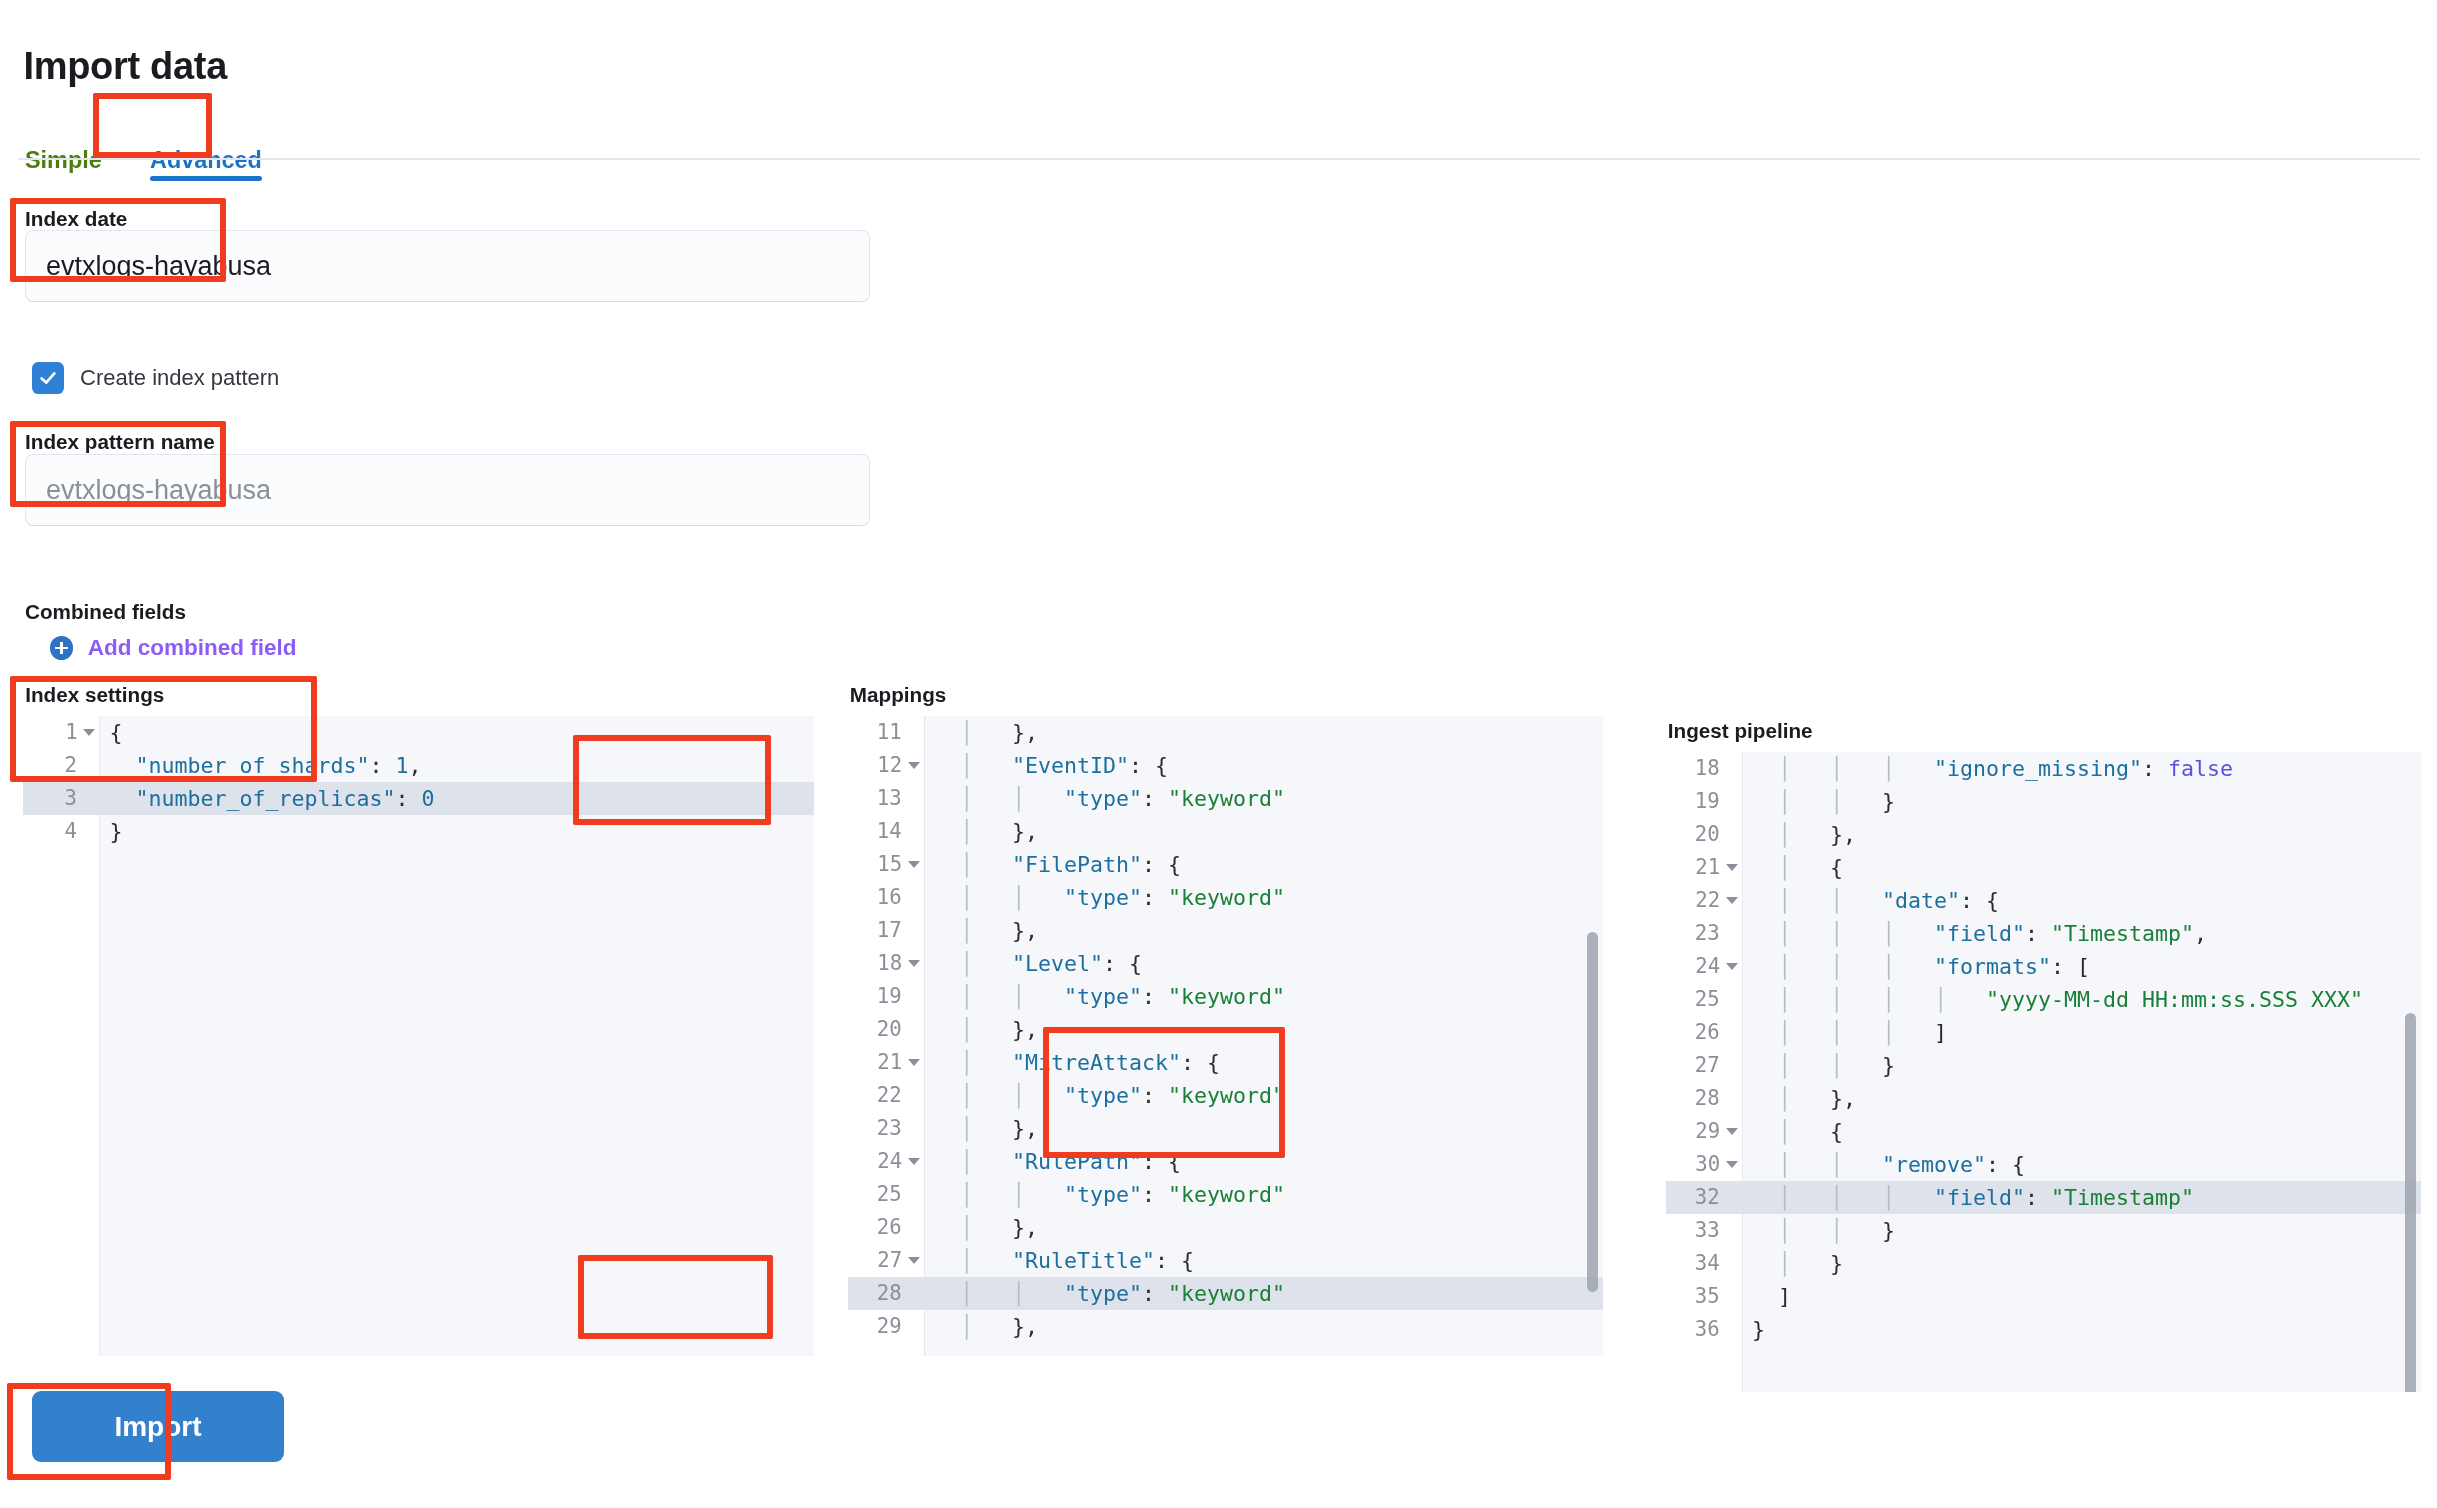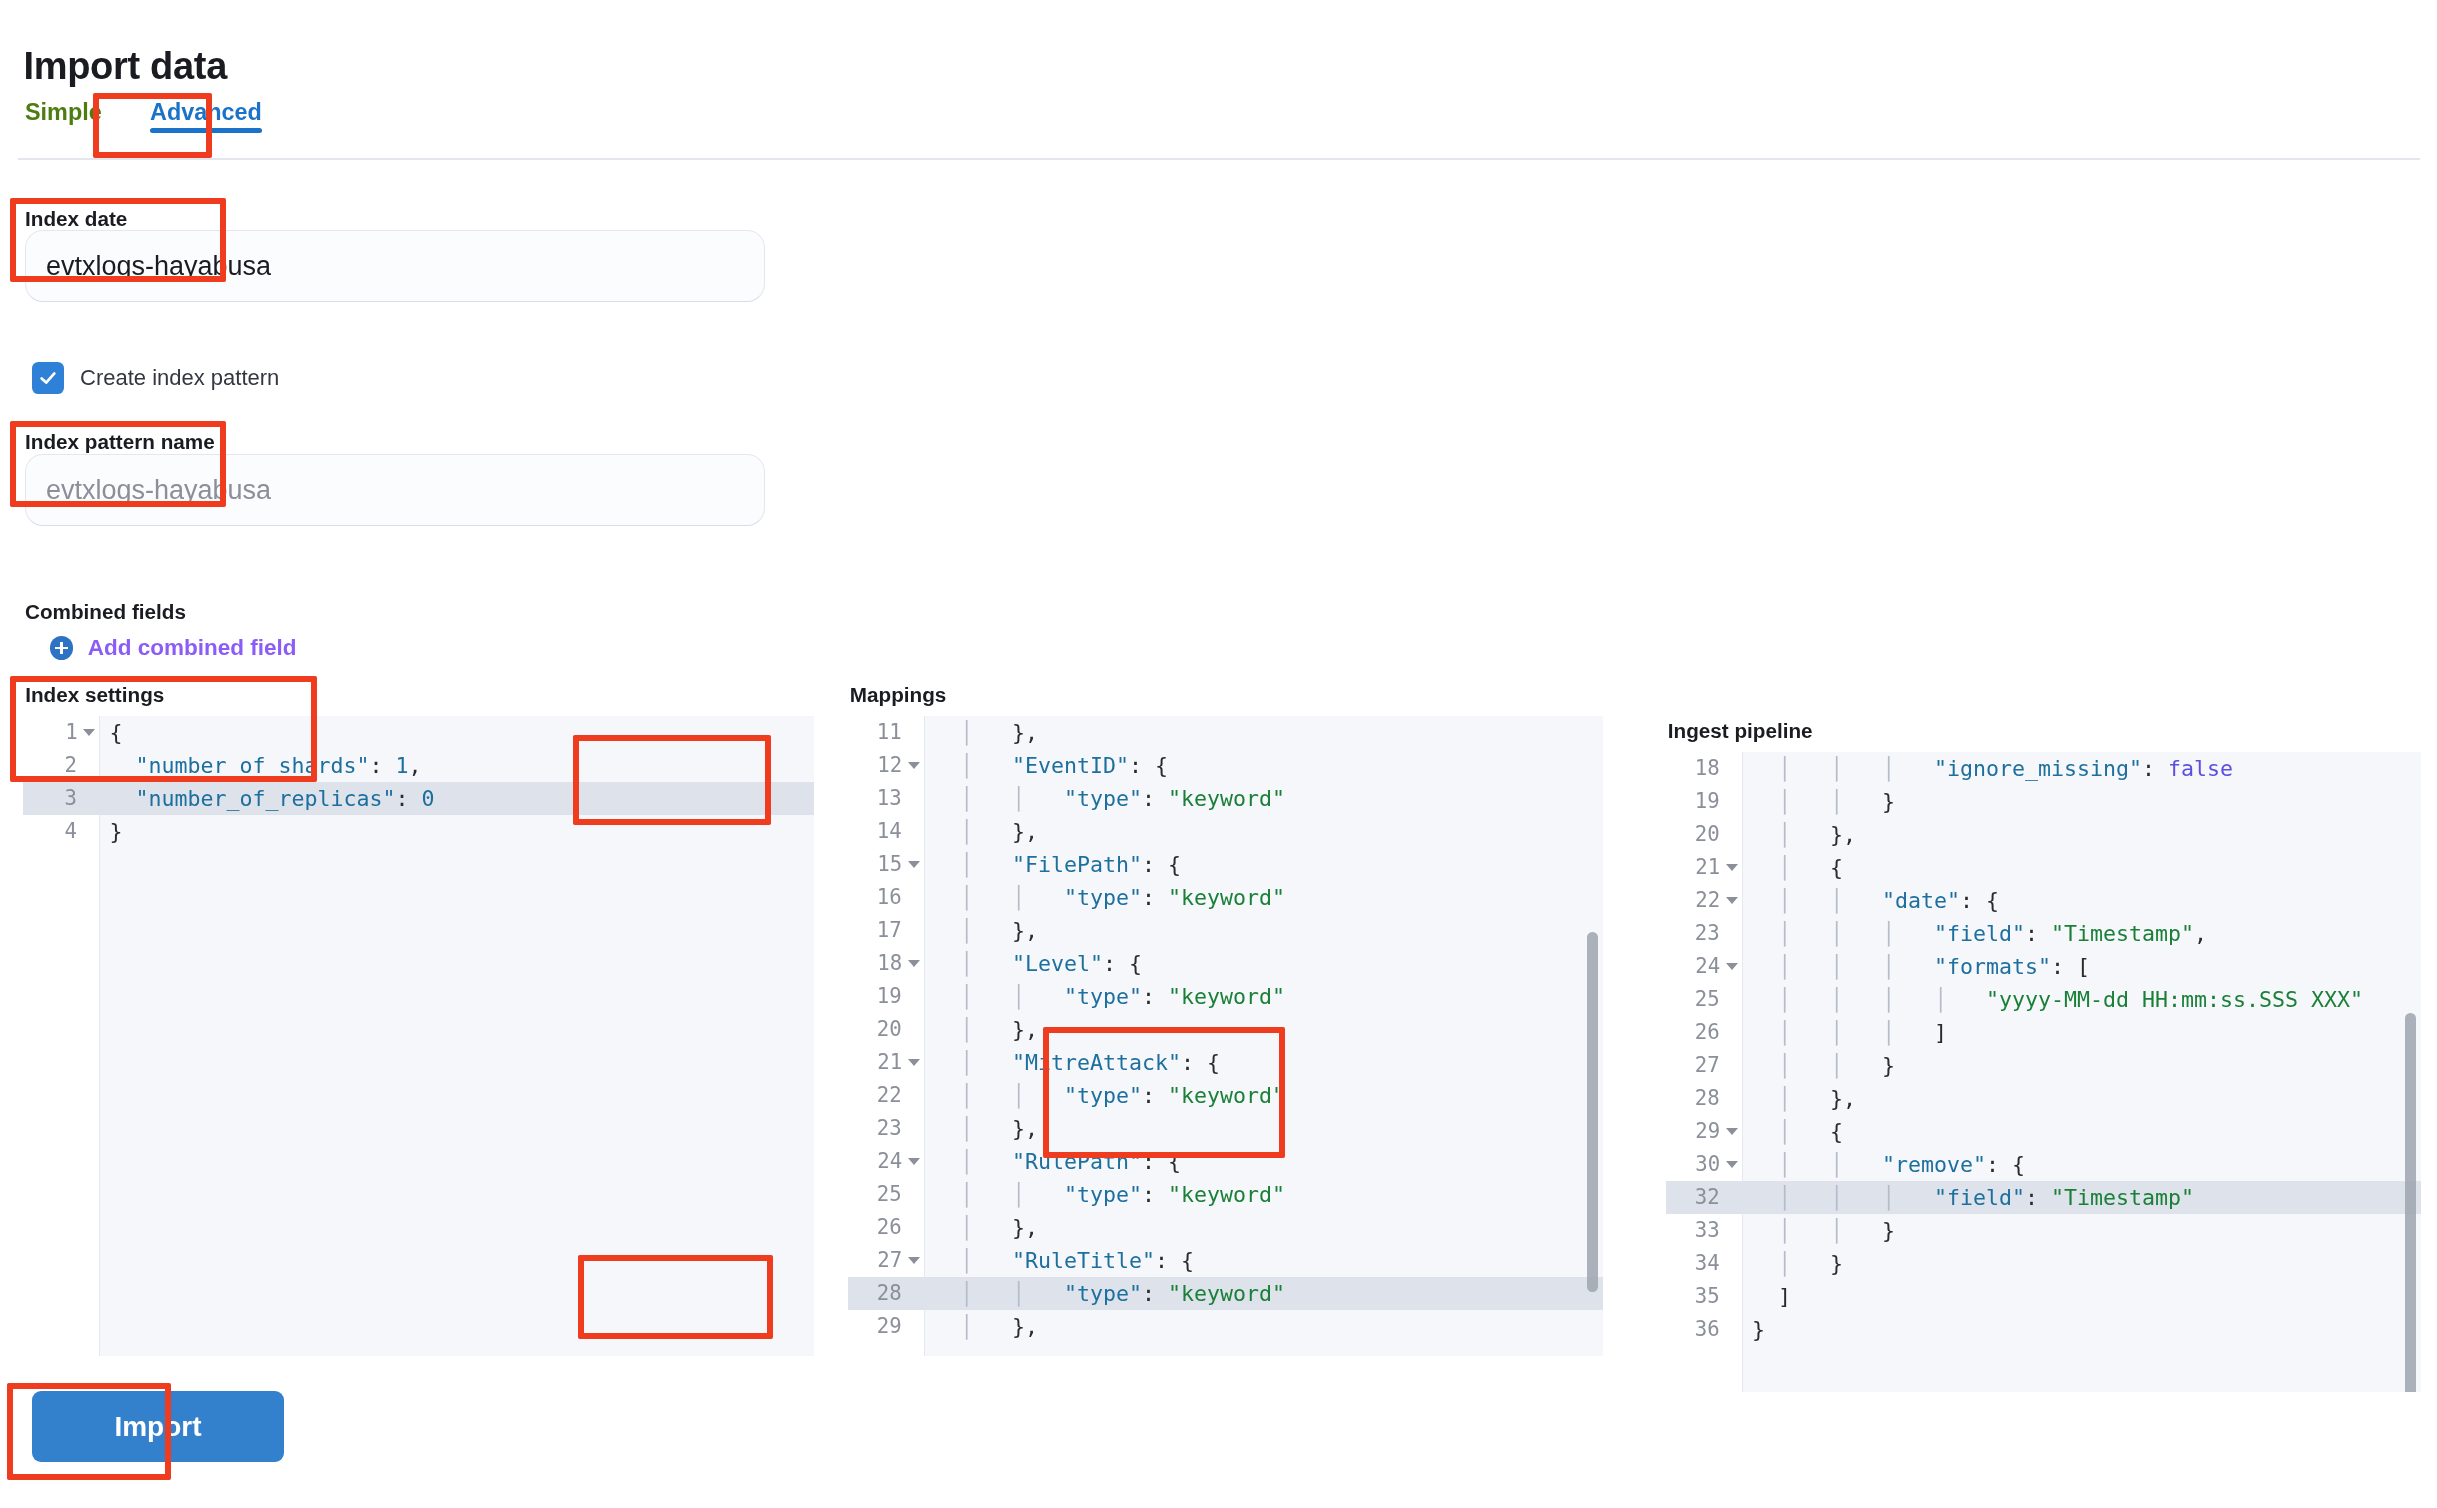--- a/index.html
+++ b/index.html
@@ -25,40 +25,40 @@
     position:absolute; left:25px; top:99px;
     display:flex; align-items:flex-end; gap:0px;
   }
   .tab {
     font-size:23.4px; font-weight:700;
     padding:0 23.4px 20px 0;
     color:#4d7c0f; background:none; border:none;
     font-family:"Liberation Sans", sans-serif;
     cursor:pointer; position:relative;
   }
-  .tab.active { color:#1a73c9; padding-left:25px; padding-right:25px; }
+  .tab.active { color:#1a73c9; padding-left:25px; padding-right:25px;margin-top:48px; }
   .tab.active::after {
     content:""; position:absolute; left:25px; right:25px; bottom:12.6px;
     height:5.4px; background:#1a73c9; border-radius:2.7px;
   }
   #tab-divider {
     position:absolute; left:18px; top:158px; width:2402px; height:1.8px;
     background:#e3e6ef;
   }
 
   
   .field-label {
     position:absolute; font-size:20.7px; font-weight:700; color:#1a1c21;
   }
   .text-input {
-    position:absolute; left:25px; width:740px; height:72px;
+    position:absolute; left:25px; width:845px; height:72px;
     background:#fbfcfd;
     border:0.9px solid #e4e7f0;
     border-bottom:1.8px solid #d9dce8;
-    border-radius:18px;
+    border-radius:8px;
     font-size:27px;
     font-family:"Liberation Sans", sans-serif;
     padding:0 20px;
     color:#1a1c21;
     outline:none;
   }
   .text-input::placeholder { color:#8a8f99; }
 
   #index-name-label { left:25px; top:207px; }
   #index-name-input { top:230px; }

